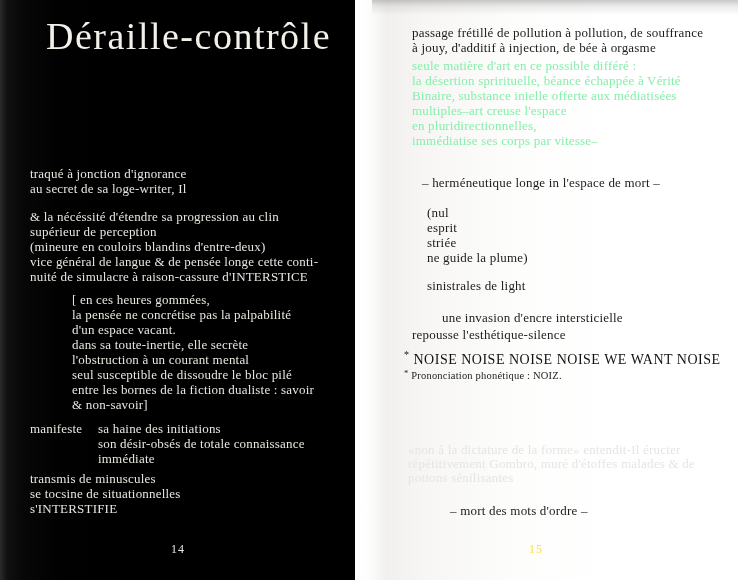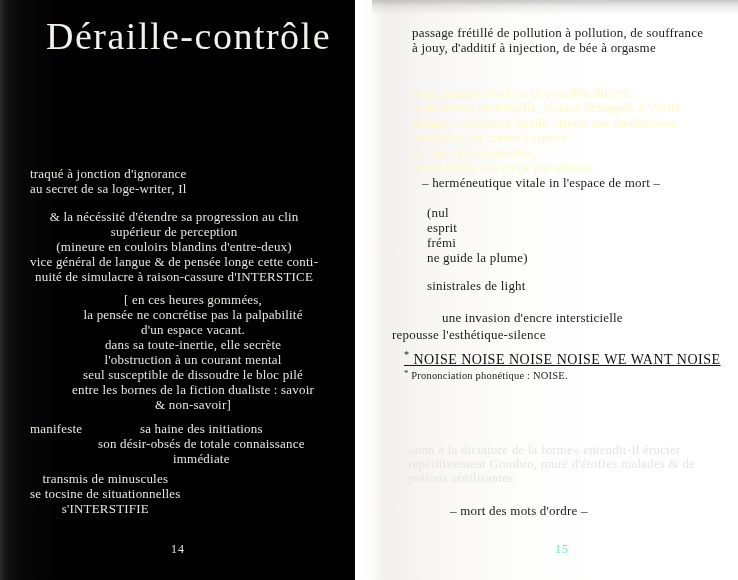--- a/index.html
+++ b/index.html
@@ -5,41 +5,40 @@
   html,body { margin:0; padding:0; background:#444; }
   .book {
     position:relative; width:738px; height:580px; overflow:hidden;
     font-family:"Liberation Serif","DejaVu Serif",serif;
   }
   
   .page-left {
     position:absolute; left:0; top:0; width:424px; height:580px;
     background:linear-gradient(90deg,#2b2b2b 0px,#111 7px,#070707 22px,#010101 60px,#000 120px);
     color:#e9e6df;
-    text-align:center;
   }
   
   .page-right {
     position:absolute; left:355px; top:0; width:383px; height:580px;
     background:linear-gradient(90deg,#ffffff 0px,#fdfdfc 14px,#f1f0ee 32px,#f7f6f4 70px,#fdfdfc 160px,#ffffff 260px);
     color:#1c1c1c;
   }
   .top-shadow {
     position:absolute; left:372px; top:0; width:366px; height:15px;
     background:linear-gradient(180deg,rgba(110,110,110,.38) 0,rgba(140,140,140,.18) 6px,rgba(160,160,160,0) 15px);
     pointer-events:none;
   }
   .title {
     position:absolute; left:46px; top:14px;
     font-size:38px; letter-spacing:1.5px; color:#f3f0ea; white-space:pre;
   }
   .tb { position:absolute; font-size:13px; line-height:15px; letter-spacing:.2px; white-space:pre-line; }
   .tb.pre { white-space:pre; }
   .page-num { position:absolute; font-size:12px; letter-spacing:1px; }
-  .noise-line { position:absolute; font-size:14px; letter-spacing:.5px; white-space:pre;text-decoration:underline; }
+  .noise-line { position:absolute; font-size:14px; letter-spacing:.5px; white-space:pre; }
   .noise-line sup { font-size:10px; vertical-align:6px; }
   .footnote { position:absolute; font-size:10.5px; letter-spacing:.2px; white-space:pre; }
   .footnote sup { font-size:8.5px; vertical-align:3px; }
 </style>
 </head>
 <body>
 
 <div class="book">
 
   <div class="page-left">
@@ -73,46 +72,46 @@
 s'INTERSTIFIE</div>
 
     <div class="page-num" style="left:171px; top:542px">14</div>
   </div>
 
   <div class="page-right"></div>
 
   <div class="tb" style="left:412px; top:25px; color:#1c1c1c">passage frétillé de pollution à pollution, de souffrance
 à jouy, d'additif à injection, de bée à orgasme</div>
 
-  <div class="tb" style="left:412px; top:85px; color:#fef9c3">seule matière d'art en ce possible différé :
+  <div class="tb" style="left:412px; top:58px; color:#86efac">seule matière d'art en ce possible différé :
 la désertion sprirituelle, béance échappée à Vérité
 Binaire, substance inielle offerte aux médiatisées
 multiples–art creuse l'espace
 en pluridirectionnelles,
 immédiatise ses corps par vitesse–</div>
 
-  <div class="tb" style="left:422px; top:175px; color:#1c1c1c">– herméneutique vitale in l'espace de mort –</div>
+  <div class="tb" style="left:422px; top:175px; color:#1c1c1c">– herméneutique longe in l'espace de mort –</div>
 
   <div class="tb" style="left:427px; top:205px; color:#1c1c1c">(nul
 esprit
-frémi
+striée
 ne guide la plume)</div>
 
   <div class="tb" style="left:427px; top:278px; color:#1c1c1c">sinistrales de light</div>
 
   <div class="tb pre" style="left:442px; top:310px; color:#1c1c1c">une invasion d'encre intersticielle</div>
-  <div class="tb pre" style="left:392px; top:327px; color:#1c1c1c">repousse l'esthétique-silence</div>
+  <div class="tb pre" style="left:412px; top:327px; color:#1c1c1c">repousse l'esthétique-silence</div>
 
   <div class="noise-line" style="left:404px; top:349px; color:#111"><sup>*</sup><span> NOISE NOISE NOISE NOISE WE WANT NOISE</span></div>
 
-  <div class="footnote" style="left:404px; top:368px; color:#222"><sup>*</sup><span> Prononciation phonétique : NOISE.</span></div>
+  <div class="footnote" style="left:404px; top:368px; color:#222"><sup>*</sup><span> Prononciation phonétique : NOIZ.</span></div>
 
 
   <div class="tb" style="left:408px; top:443px; line-height:14px; color:#e5e5e5">«non à la dictature de la forme» entendit-Il éructer
 répétitivement Gombro, muré d'étoffes malades &amp; de
 potions sénilisantes</div>
 
   <div class="tb" style="left:450px; top:503px; color:#1c1c1c">– mort des mots d'ordre –</div>
 
-  <div class="page-num" style="left:555px; top:542px; color:#5eead4">15</div>
+  <div class="page-num" style="left:529px; top:542px; color:#fde047">15</div>
 
   <div class="top-shadow"></div>
 </div>
 
 </body></html>

